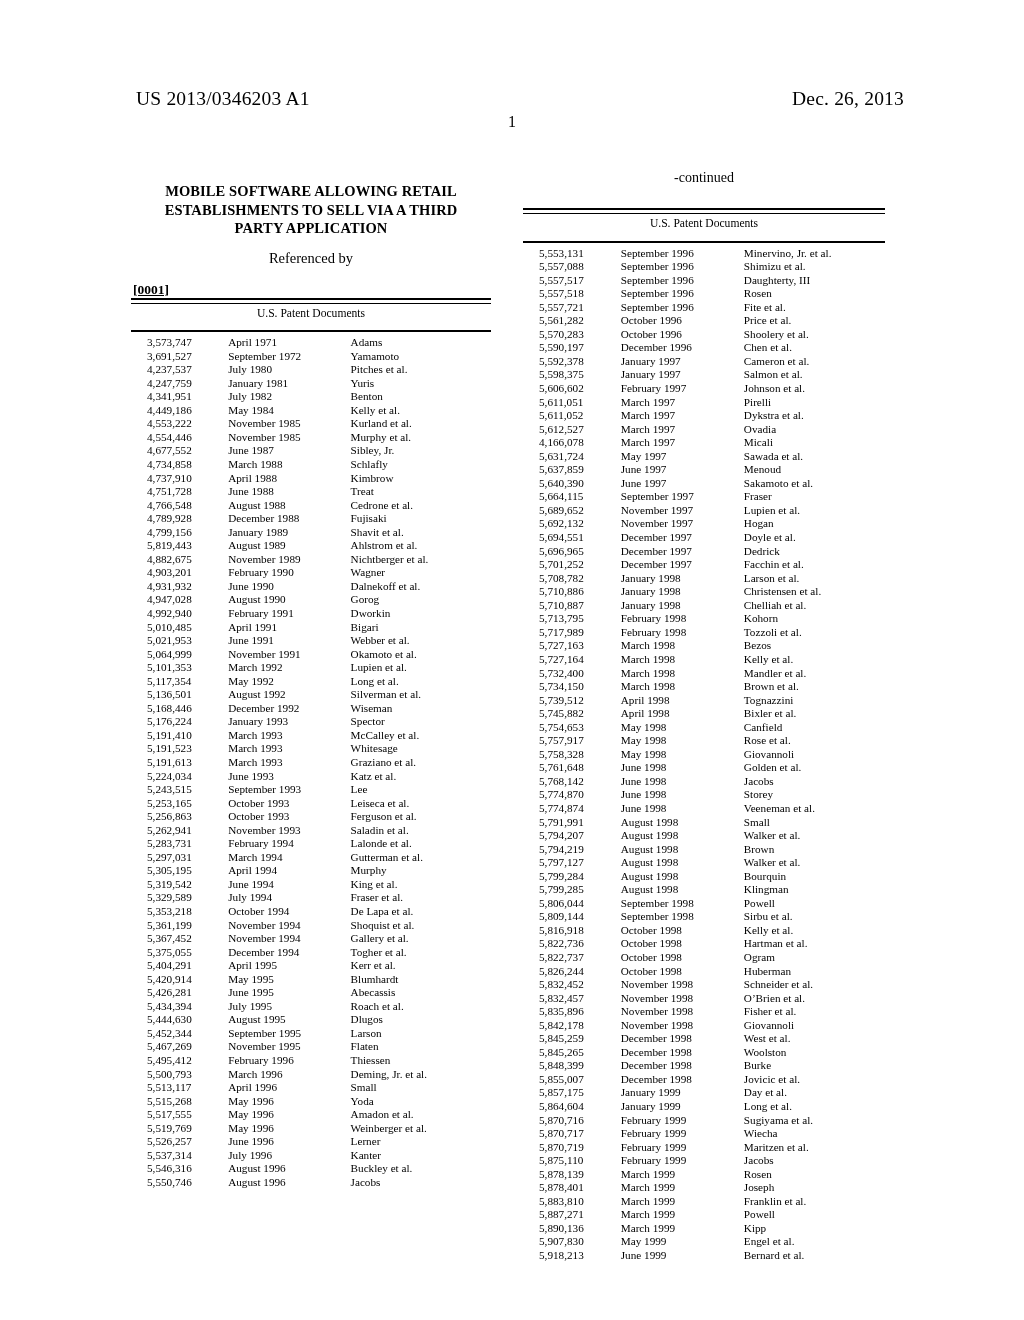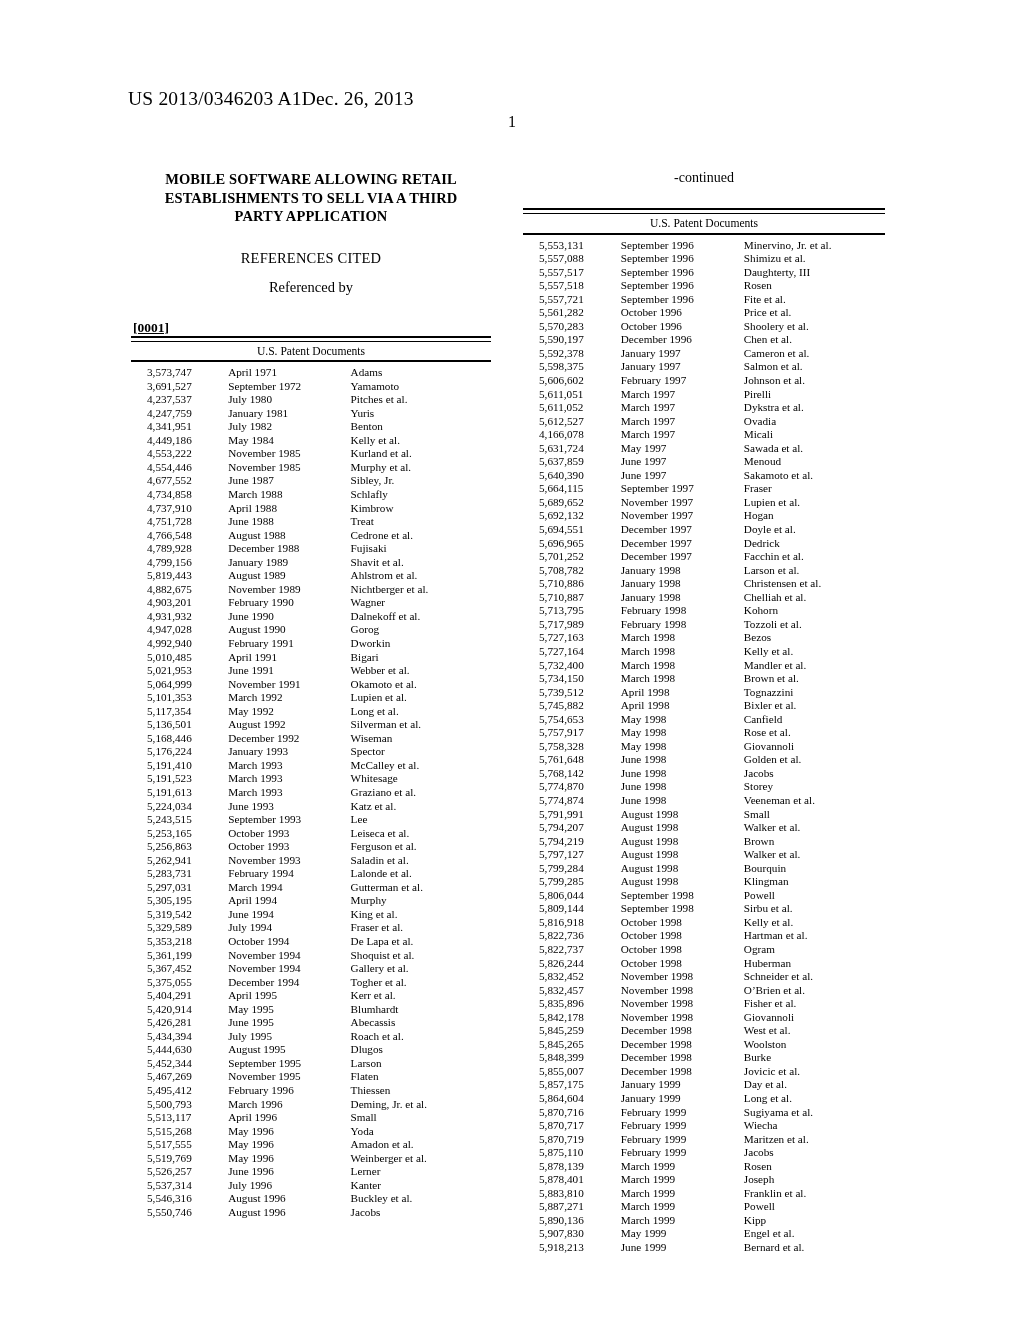--- a/index.html
+++ b/index.html
@@ -14,23 +14,24 @@
     position: relative;
     font-family: "Liberation Serif", "DejaVu Serif", serif;
     color: #000000;
     overflow: hidden;
   }
 
   
   .running-head {
     position: absolute;
     top: 88px;
-    left: 128px;
+    left: 136px;
     right: 120px;
     display: flex;
+    justify-content: space-between;
     align-items: baseline;
     font-size: 19.5px;
     letter-spacing: 0.2px;
   }
   .running-head .doc-number { white-space: nowrap; }
   .running-head .doc-date { white-space: nowrap; }
 
   .page-number {
     position: absolute;
     top: 113px;
@@ -54,37 +55,37 @@
   .col-left  { left: 131px; width: 360px; }
   .col-right { left: 523px; width: 362px; }
 
   
   .title-block {
     text-align: center;
     font-weight: bold;
     font-size: 14.5px;
     line-height: 18.5px;
     letter-spacing: 0.1px;
-    margin: 0 10px;
+    margin: 12px 10px;
   }
   .section-heading {
     text-align: center;
     font-size: 14.5px;
     margin-top: 24px;
     letter-spacing: 0.2px;
   }
   .sub-heading {
     text-align: center;
     font-size: 14.5px;
     margin-top: 12px;
   }
   .para-marker {
     font-weight: bold;
     font-size: 13.5px;
-    margin-top: 24px;
+    margin-top: 15px;
     margin-left: 2px;
     text-decoration: underline;
   }
 
   
   .continued-label {
     text-align: center;
     font-size: 14px;
     margin-bottom: 22px;
   }
@@ -98,21 +99,21 @@
   }
   .ref-table .rule-top {
     border-top: 2.2px solid #000;
     border-bottom: 1px solid #000;
     height: 3px;
     padding: 0;
   }
   .ref-table .table-caption {
     text-align: center;
     font-size: 11.6px;
-    padding: 3px 0 2px 0;
+    padding: 3px 0 10px 0;
     border-bottom: 2.6px solid #000;
     font-weight: normal;
   }
   .ref-table tbody tr td {
     padding: 0;
     vertical-align: baseline;
     white-space: nowrap;
   }
   .ref-table tbody tr:first-child td { padding-top: 4px; }
   .c-num  { width: 27%;  padding-left: 16px !important; }
@@ -128,21 +129,20 @@
 </div>
 
 <div class="page-number">1</div>
 
 <div class="columns">
 
   <div class="col col-left">
 
     <div class="title-block">MOBILE SOFTWARE ALLOWING RETAIL ESTABLISHMENTS TO SELL VIA A THIRD PARTY APPLICATION</div>
 
-    <div class="section-heading">REFERENCES CITED</div>
 
     <div class="sub-heading">Referenced by</div>
 
     <div class="para-marker">[0001]</div>
 
     <table class="ref-table">
       <thead>
         <tr>
             <td colspan="3" class="rule-top"></td>
           </tr>

